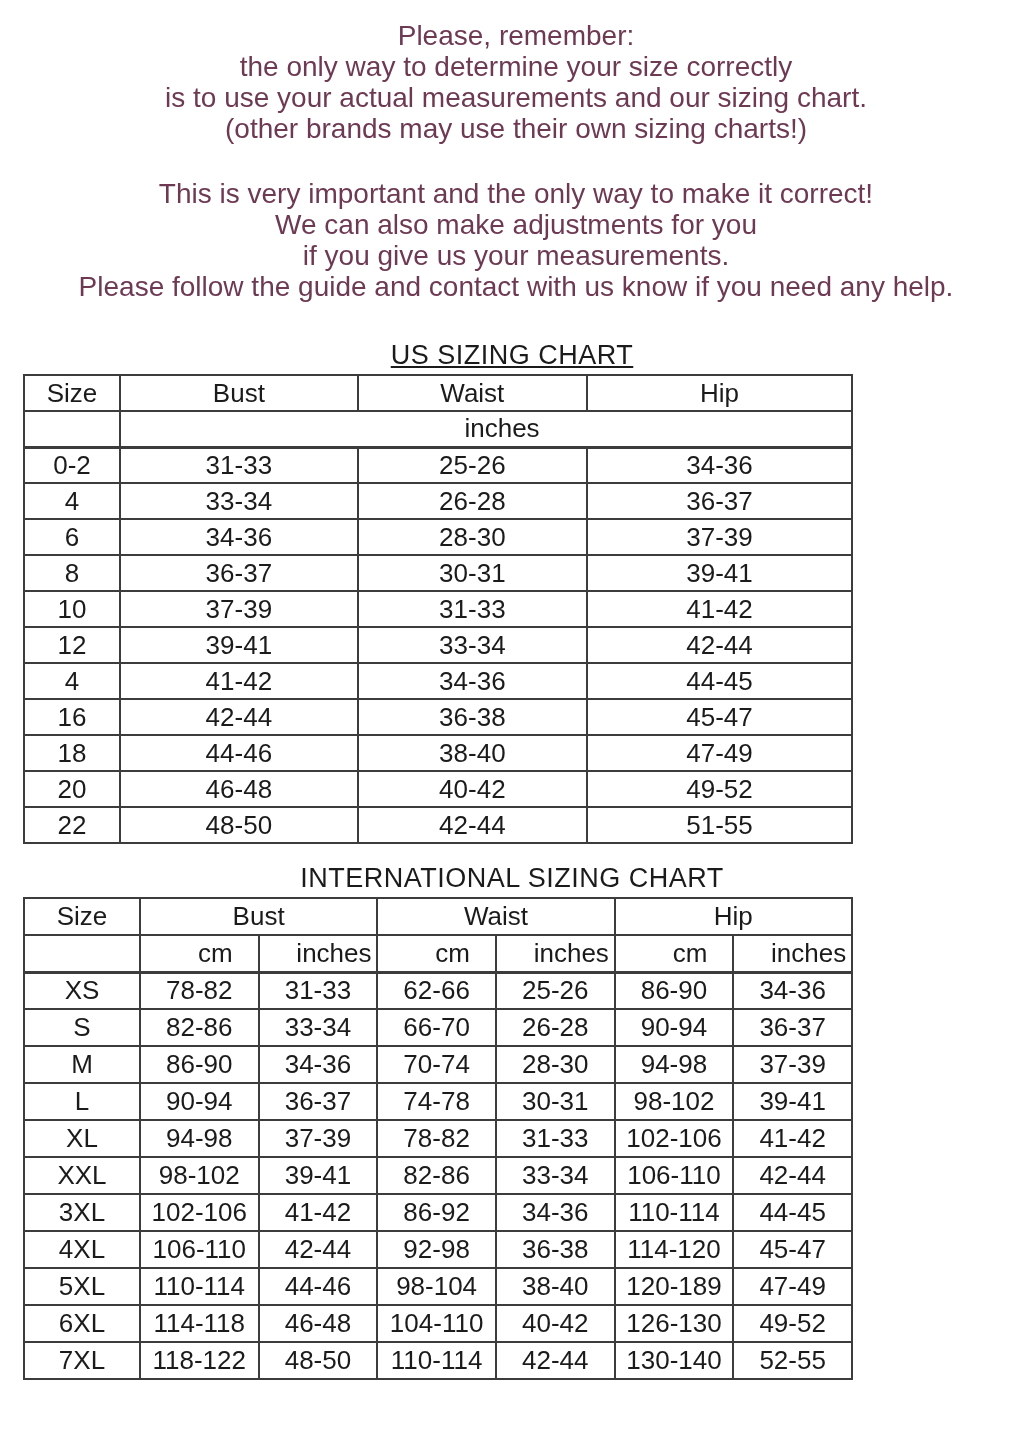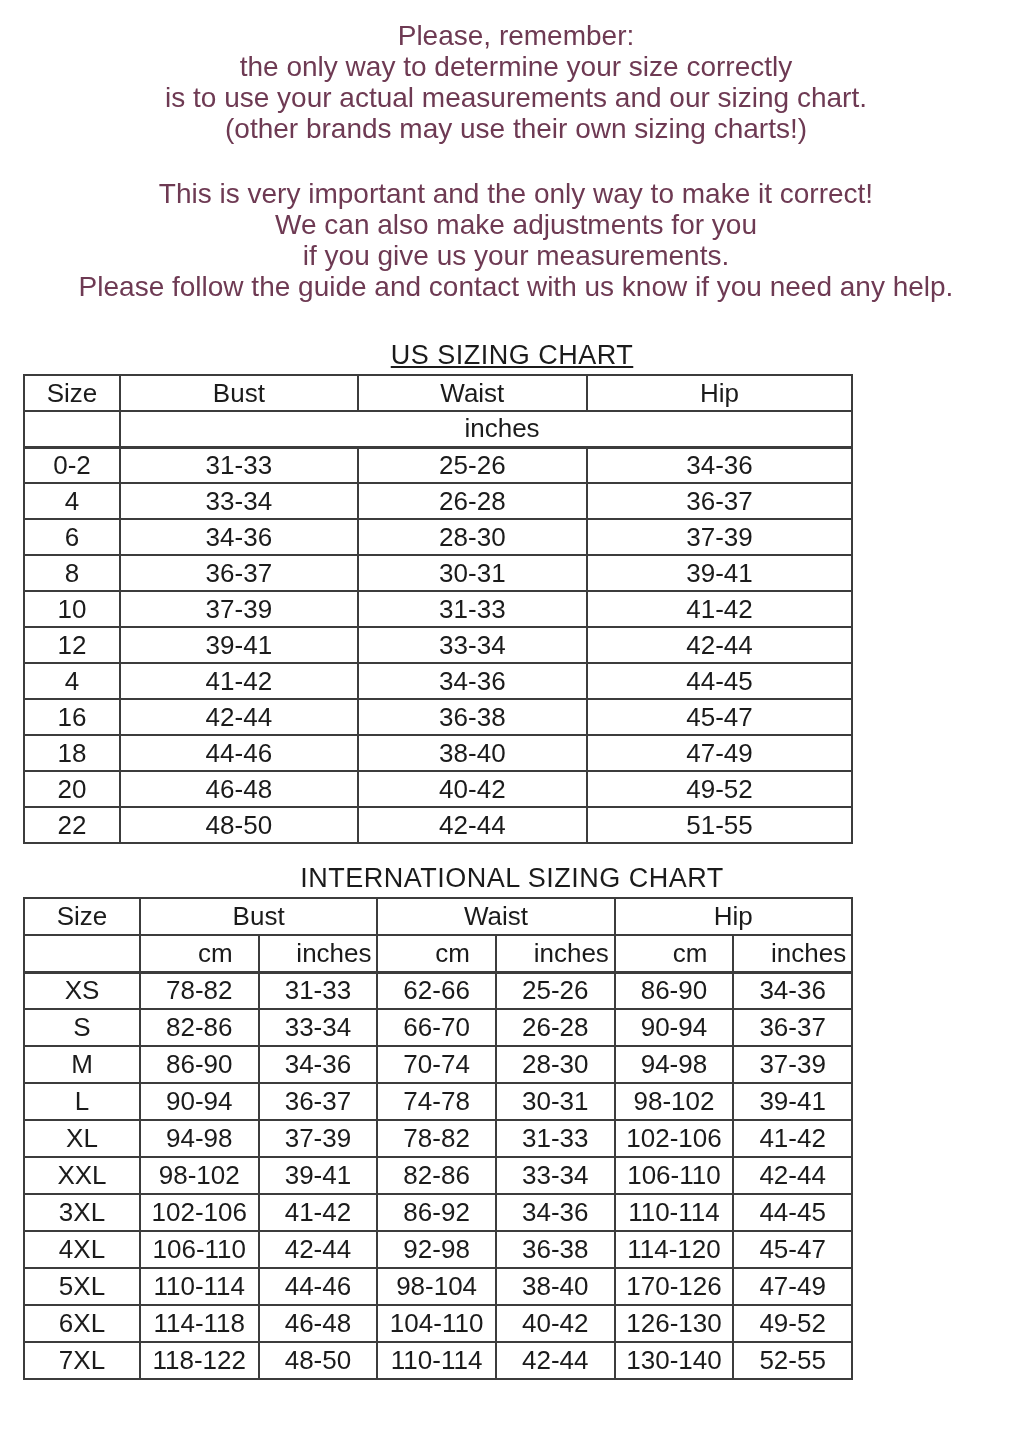--- a/index.html
+++ b/index.html
@@ -280,21 +280,21 @@
           <td>36-38</td>
           <td>114-120</td>
           <td>45-47</td>
         </tr>
         <tr>
           <td>5XL</td>
           <td>110-114</td>
           <td>44-46</td>
           <td>98-104</td>
           <td>38-40</td>
-          <td>170-126</td>
+          <td>120-189</td>
           <td>47-49</td>
         </tr>
         <tr>
           <td>6XL</td>
           <td>114-118</td>
           <td>46-48</td>
           <td>104-110</td>
           <td>40-42</td>
           <td>126-130</td>
           <td>49-52</td>

